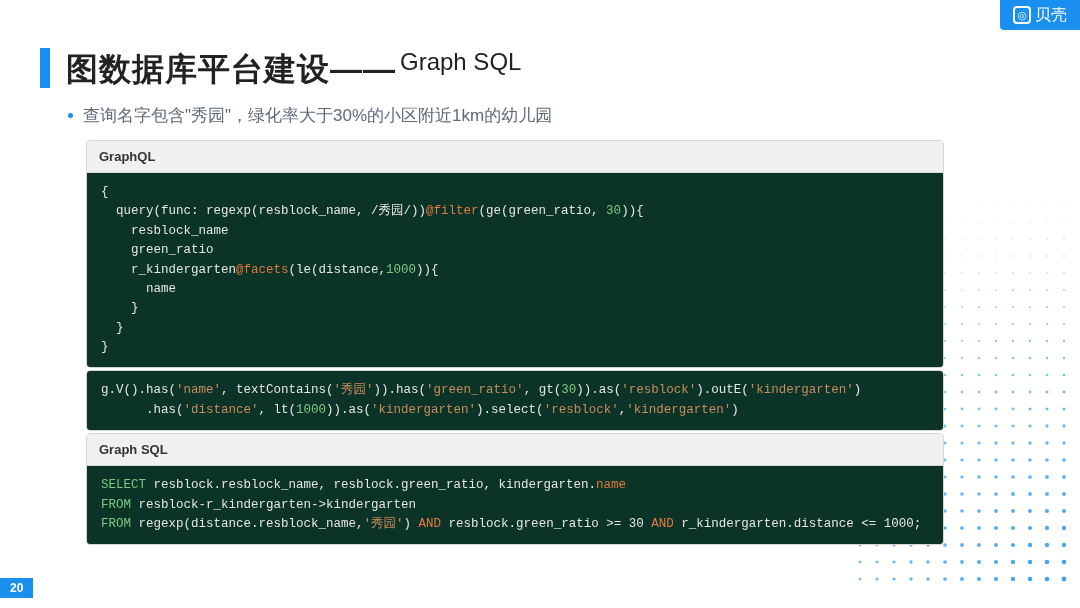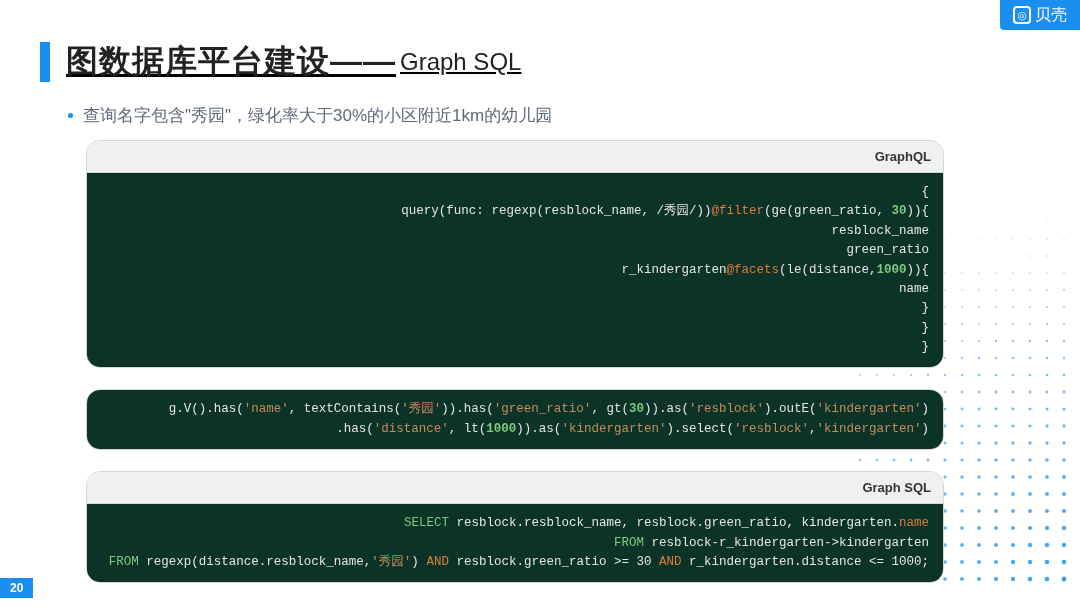--- a/index.html
+++ b/index.html
@@ -24,22 +24,22 @@
   }
   .logo-icon {
     width: 18px; height: 18px;
     border: 2px solid #fff;
     border-radius: 4px;
     display: inline-flex; align-items: center; justify-content: center;
     font-size: 11px; line-height: 1;
   }
   .title-row {
     position: absolute;
-    top: 40px; left: 40px;
-    display: flex; align-items: center; text-decoration: underline;
+    top: 48px; left: 40px;
+    display: flex; 
   }
   .title-bar {
     width: 10px; height: 40px;
     background: #1b8ff0;
     margin-right: 16px;
   }
   .title-cn {
     font-size: 32px; font-weight: 600; color: #222;
     letter-spacing: 1px;
   }
@@ -56,44 +56,43 @@
     width: 5px; height: 5px; border-radius: 50%;
     background: #1b8ff0; margin-right: 10px;
   }
   .panels {
     position: absolute;
     top: 140px; left: 86px;
     width: 858px;
   }
   .panel {
     border: 1px solid #d6d6d6;
-    border-radius: 14px;
-    margin-bottom: 21px;
+    border-radius: 4px;
+    margin-bottom: 2px;
     overflow: hidden;
-    text-align: right;
   }
   .panel-header {
     background: #eef0f2;
     color: #333;
     font-size: 13px; font-weight: 600;
     padding: 8px 12px;
     border-bottom: 1px solid #d6d6d6;
   }
   .panel-body {
     background: #0b3327;
     color: #dcdcdc;
     font-family: Consolas, "Courier New", monospace;
     font-size: 12.5px;
     line-height: 1.55;
     padding: 10px 14px;
     white-space: pre;
   }
   .tok-w   { color: #e6e6e6; }
   .tok-o   { color: #e07b3a; }   
-  .tok-n   { color: #7fc97f; font-weight: bold; }   
+  .tok-n   { color: #7fc97f; }   
   .tok-k   { color: #7fc97f; }   
   .tok-s   { color: #c88c5a; }   
   .footer {
     position: absolute;
     left: 0; bottom: 10px;
     display: flex; align-items: center;
   }
   .page-num {
     background: #1b8ff0; color: #fff;
     font-size: 12px; font-weight: 600;

